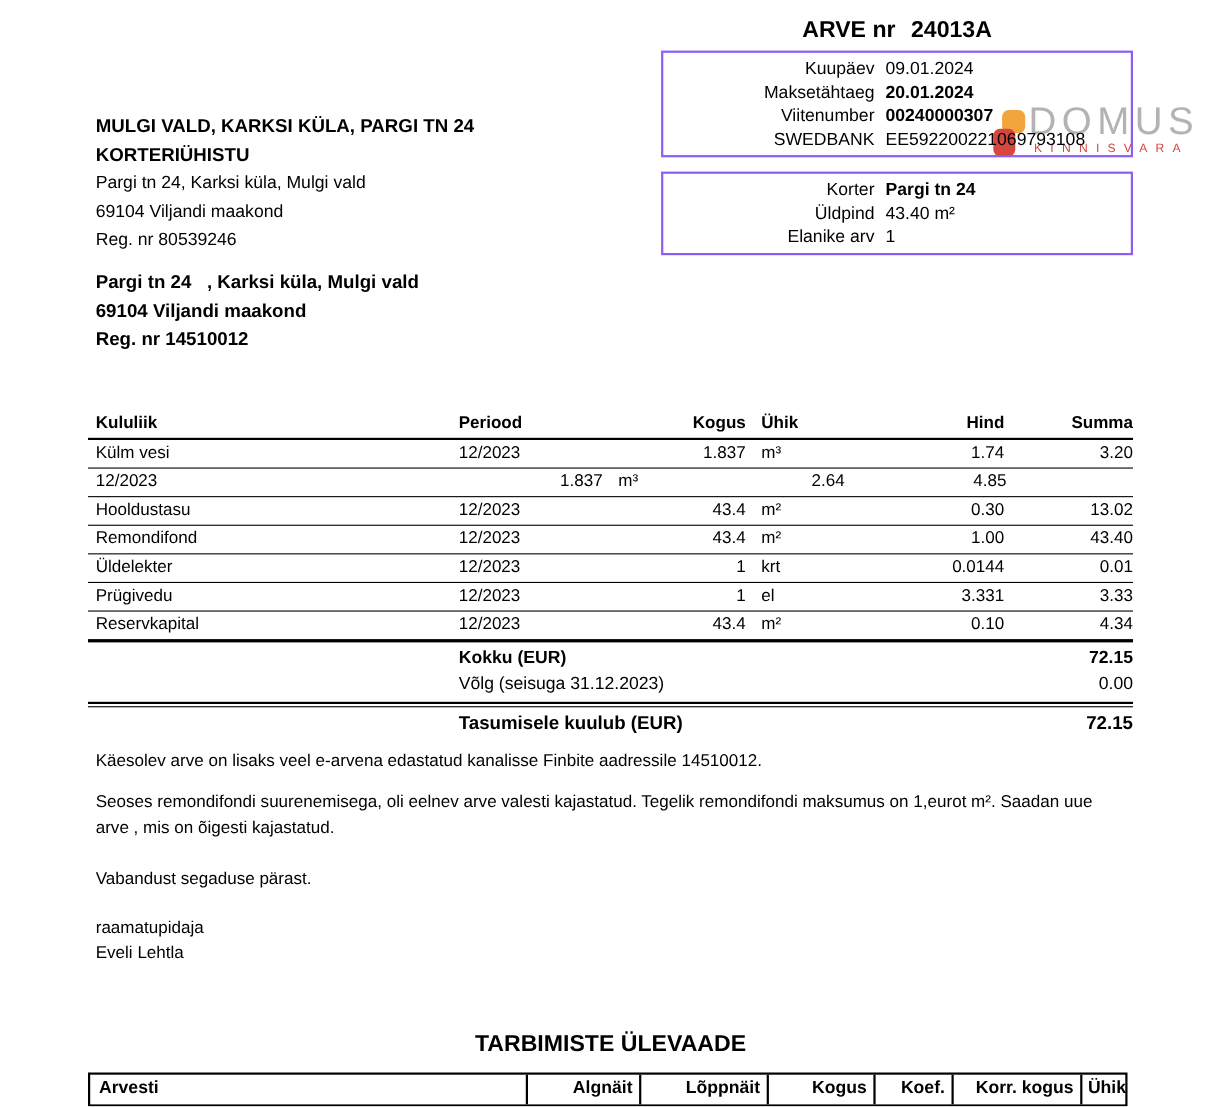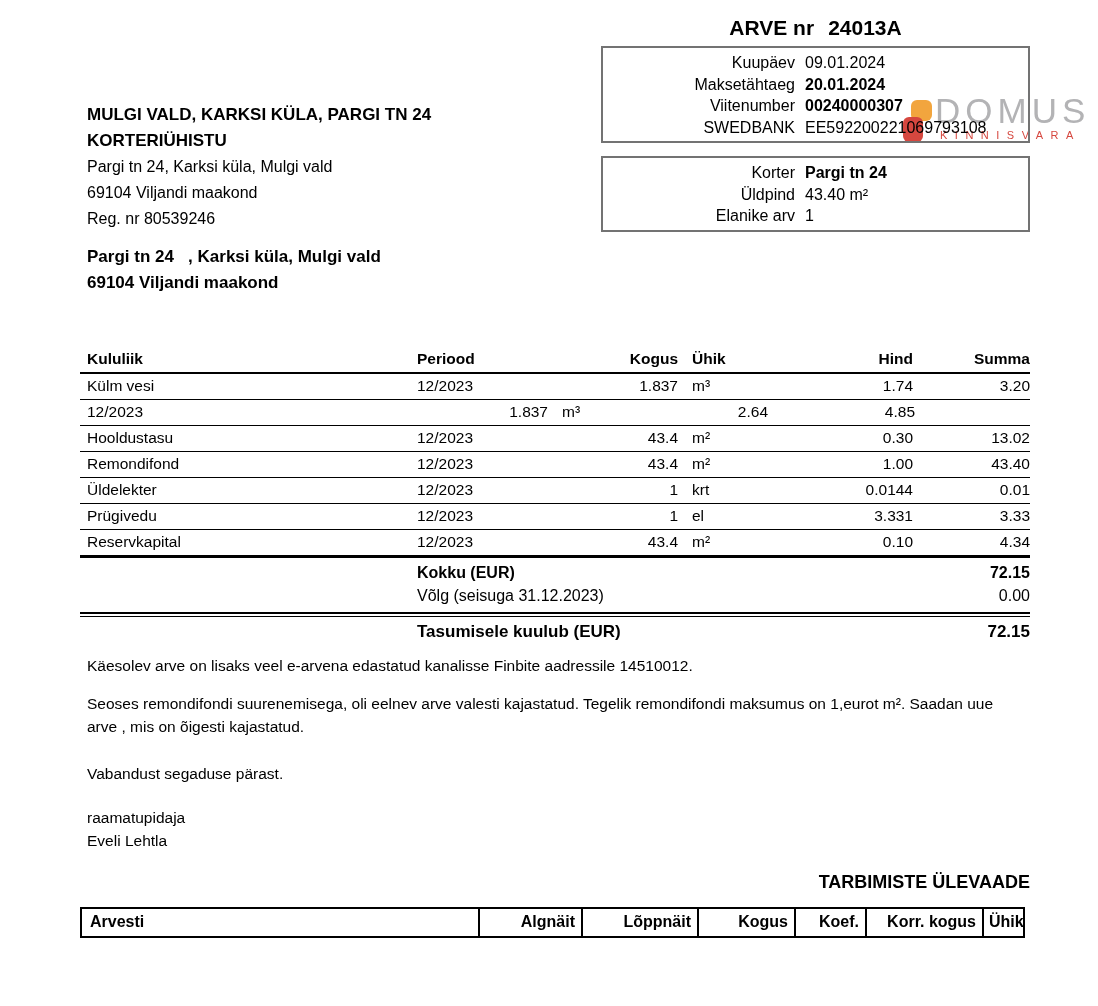--- a/index.html
+++ b/index.html
@@ -7,21 +7,21 @@
   .page{position:relative;width:1098px;height:1006px;box-sizing:border-box;padding:14px 68px 0 80px;background:#fff;overflow:hidden;}
 
   
   .top{display:flex;justify-content:space-between;align-items:flex-end;}
   .org-block{margin-left:7px;font-size:16px;line-height:26px;}
   .org-name{font-weight:bold;font-size:17px;line-height:26px;}
 
   .head-right{width:429px;position:relative;z-index:1;}
   .arve-title{text-align:center;font-size:21px;font-weight:bold;margin:2px 0 6px 0;}
   .arve-title .num{margin-left:14px;}
-  .info-box{border:2px solid #737373;background:transparent;padding:4px 10px 3px 10px;font-size:16px;line-height:21.5px;}
+  .info-box{border:2px solid #8b5cf6;background:transparent;padding:4px 10px 3px 10px;font-size:16px;line-height:21.5px;}
   .info-box + .info-box{margin-top:13px;}
   .ib-row{display:flex;}
   .ib-label{width:182px;text-align:right;flex:none;}
   .ib-value{margin-left:10px;}
   .val-bold{font-weight:bold;}
 
   
   .logo{position:absolute;left:903px;top:94px;z-index:0;display:flex;align-items:flex-start;justify-content:flex-end;}
   .logo-icon{position:relative;width:30px;height:52px;flex:none;}
   .sq-orange{position:absolute;top:6px;left:8px;width:21px;height:21px;border-radius:6px;background:#F2A53E;}
@@ -55,21 +55,21 @@
   .row-grand{padding:5px 0 4px 0;font-weight:bold;font-size:17px;}
 
   
   .notes{margin:8px 0 0 7px;font-size:15.5px;line-height:23px;width:940px;}
   .notes p{margin:0;}
   .p-correction{margin-top:15px !important;}
   .p-apology{margin-top:24px !important;}
   .p-signoff{margin-top:21px !important;}
 
   
-  .cons-title{margin-top:20px;text-align:right;font-weight:bold;font-size:18px;width:950px;}
+  .cons-title{margin-top:59px;text-align:center;font-weight:bold;font-size:21px;width:950px;}
   .cons-table{margin-top:14px;width:945px;font-size:16px;}
   .bt-row{display:grid;grid-template-columns:398px 103px 116px 97px 71px 117px 43px;border:2px solid #000;box-sizing:border-box;}
   .bt-cell{box-sizing:border-box;border-right:2px solid #000;padding:5px 6px 5px 8px;}
   .bt-cell:last-child{border-right:none;}
   .bt-head .bt-cell{font-weight:bold;padding-top:4px;padding-bottom:5px;}
   .bt-num{text-align:right;}
   .bt-unit{text-align:left;padding-left:5px;padding-right:2px;}
 </style>
 </head>
 <body>
@@ -133,20 +133,21 @@
           <div class="ib-label">Elanike arv</div>
           <div class="ib-value">1</div>
         </div>
       </div>
     </div>
   </div>
 
   <div class="recipient">
     <div>Pargi tn 24&nbsp;&nbsp; , Karksi küla, Mulgi vald</div>
     <div>69104 Viljandi maakond</div>
+    <div>Reg. nr 14510012</div>
   </div>
 
   <div class="main-table">
     <div class="mt-row mt-header">
       <div class="mt-c1">Kululiik</div>
       <div class="mt-c2">Periood</div>
       <div class="mt-c3">Kogus</div>
       <div class="mt-c4">Ühik</div>
       <div class="mt-c5">Hind</div>
       <div class="mt-c6">Summa</div>

